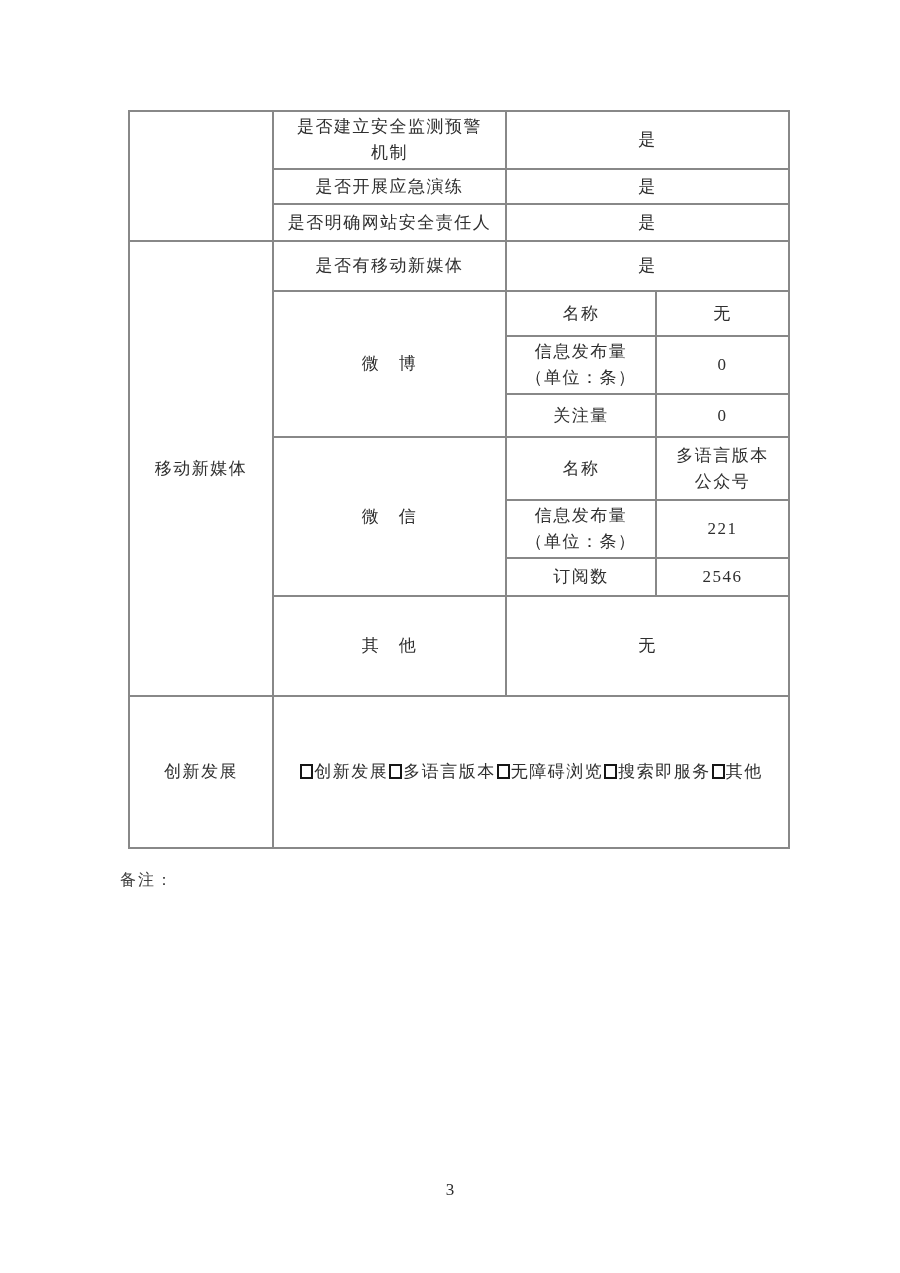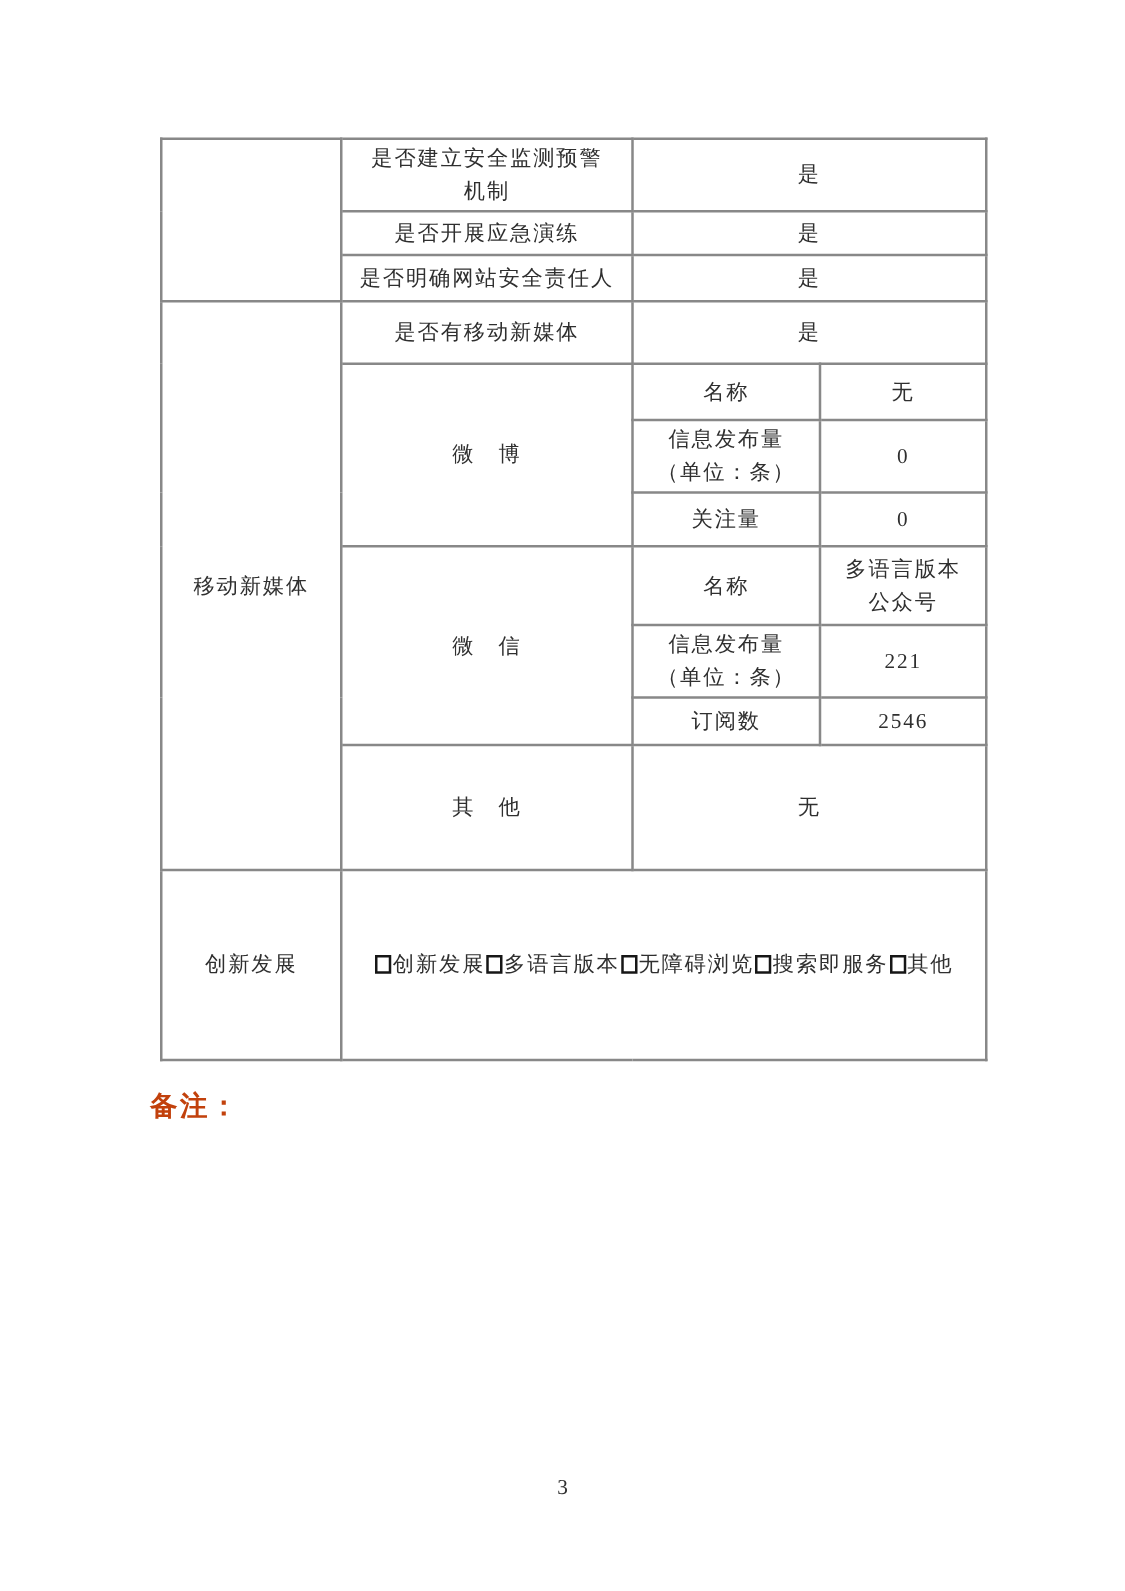--- a/index.html
+++ b/index.html
@@ -58,24 +58,24 @@
     width: 13px; height: 15px;
     border: 2.5px solid #161616;
     background: #ffffff;
     margin: 0 1px;
     transform: translateY(2px);
   }
 
   .remarks {
     position: absolute;
     left: 120px; top: 870px;
-    font-size: 22px;
-    font-weight: bold;
+    font-size: 16px;
+    font-weight: normal;
     letter-spacing: 2px;
-    color: #c2410c;
+    color: #404040;
   }
   .pageno {
     position: absolute;
     left: 0; top: 1180px;
     width: 100%;
     text-align: center;
     font-size: 17px;
     color: #2f2f2f;
   }
 </style>

